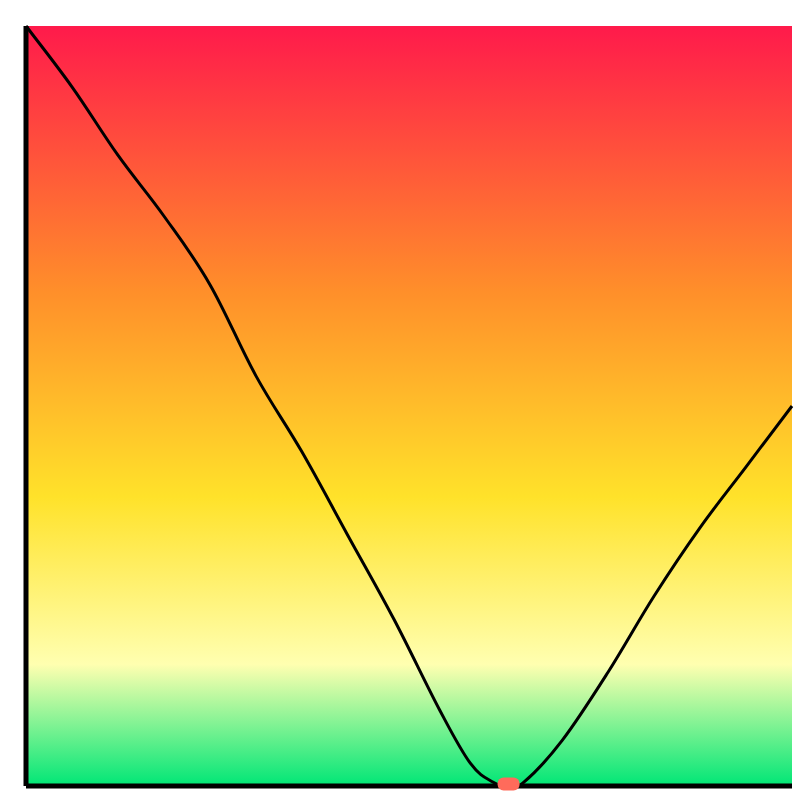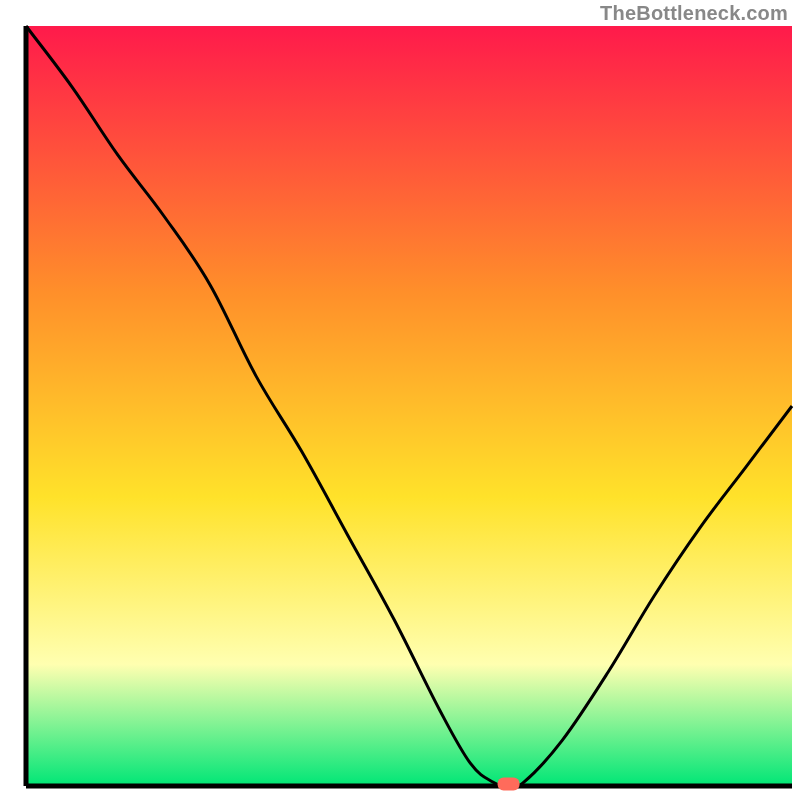--- a/index.html
+++ b/index.html
@@ -28,21 +28,20 @@
   svg {
     position: absolute;
     left: 0;
     top: 0;
   }
 </style>
 </head>
 <body>
 
 <div class="stage">
-  <div class="watermark">TheBottleneck.com</div>
 
   <svg id="chart-svg" width="800" height="800" viewBox="0 0 800 800">
     <defs>
       <linearGradient id="bgGrad" x1="0" y1="0" x2="0" y2="1">
         <stop id="g0" offset="0%" stop-color="#ff1a4b"></stop>
         <stop id="g1" offset="35%" stop-color="#ff8f2a"></stop>
         <stop id="g2" offset="62%" stop-color="#ffe22a"></stop>
         <stop id="g3" offset="84%" stop-color="#ffffb0"></stop>
         <stop id="g4" offset="100%" stop-color="#00e676"></stop>
       </linearGradient>

